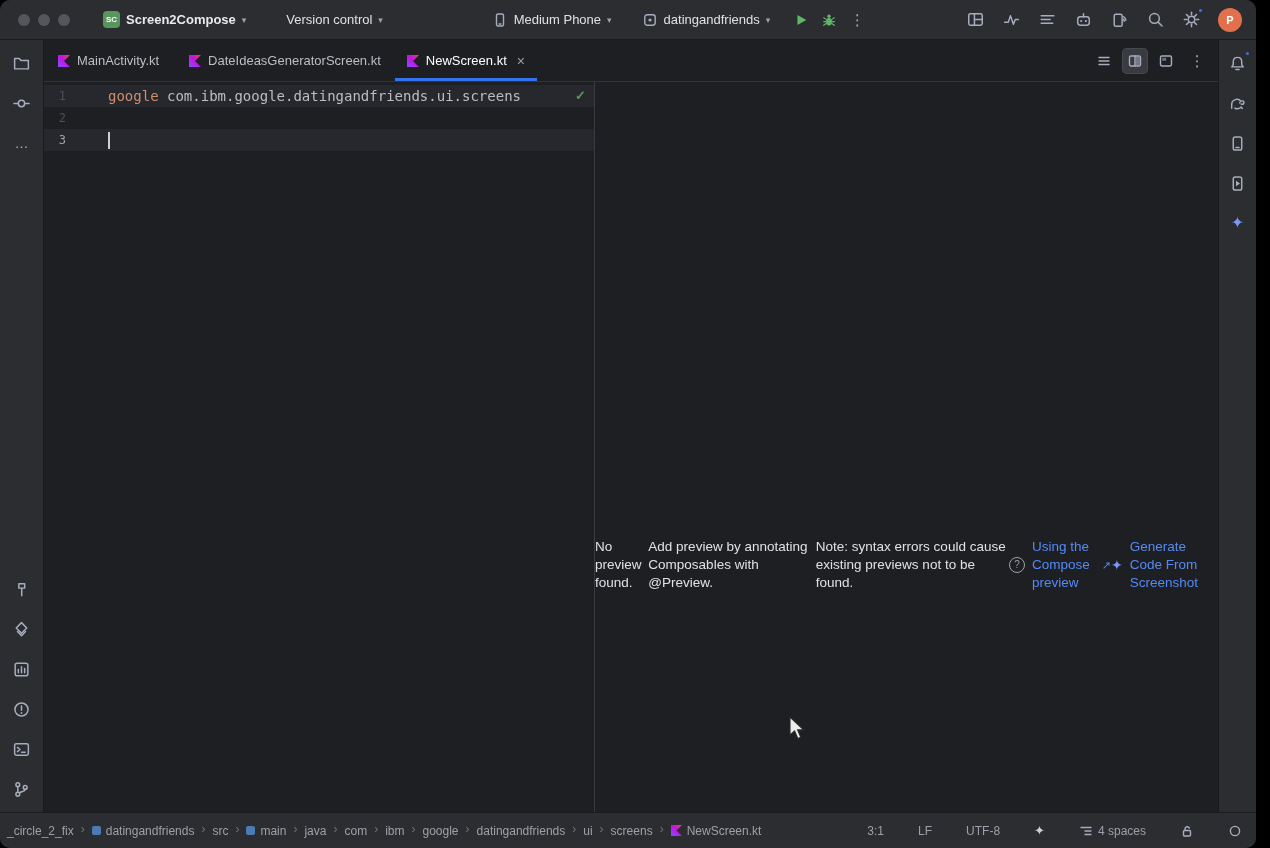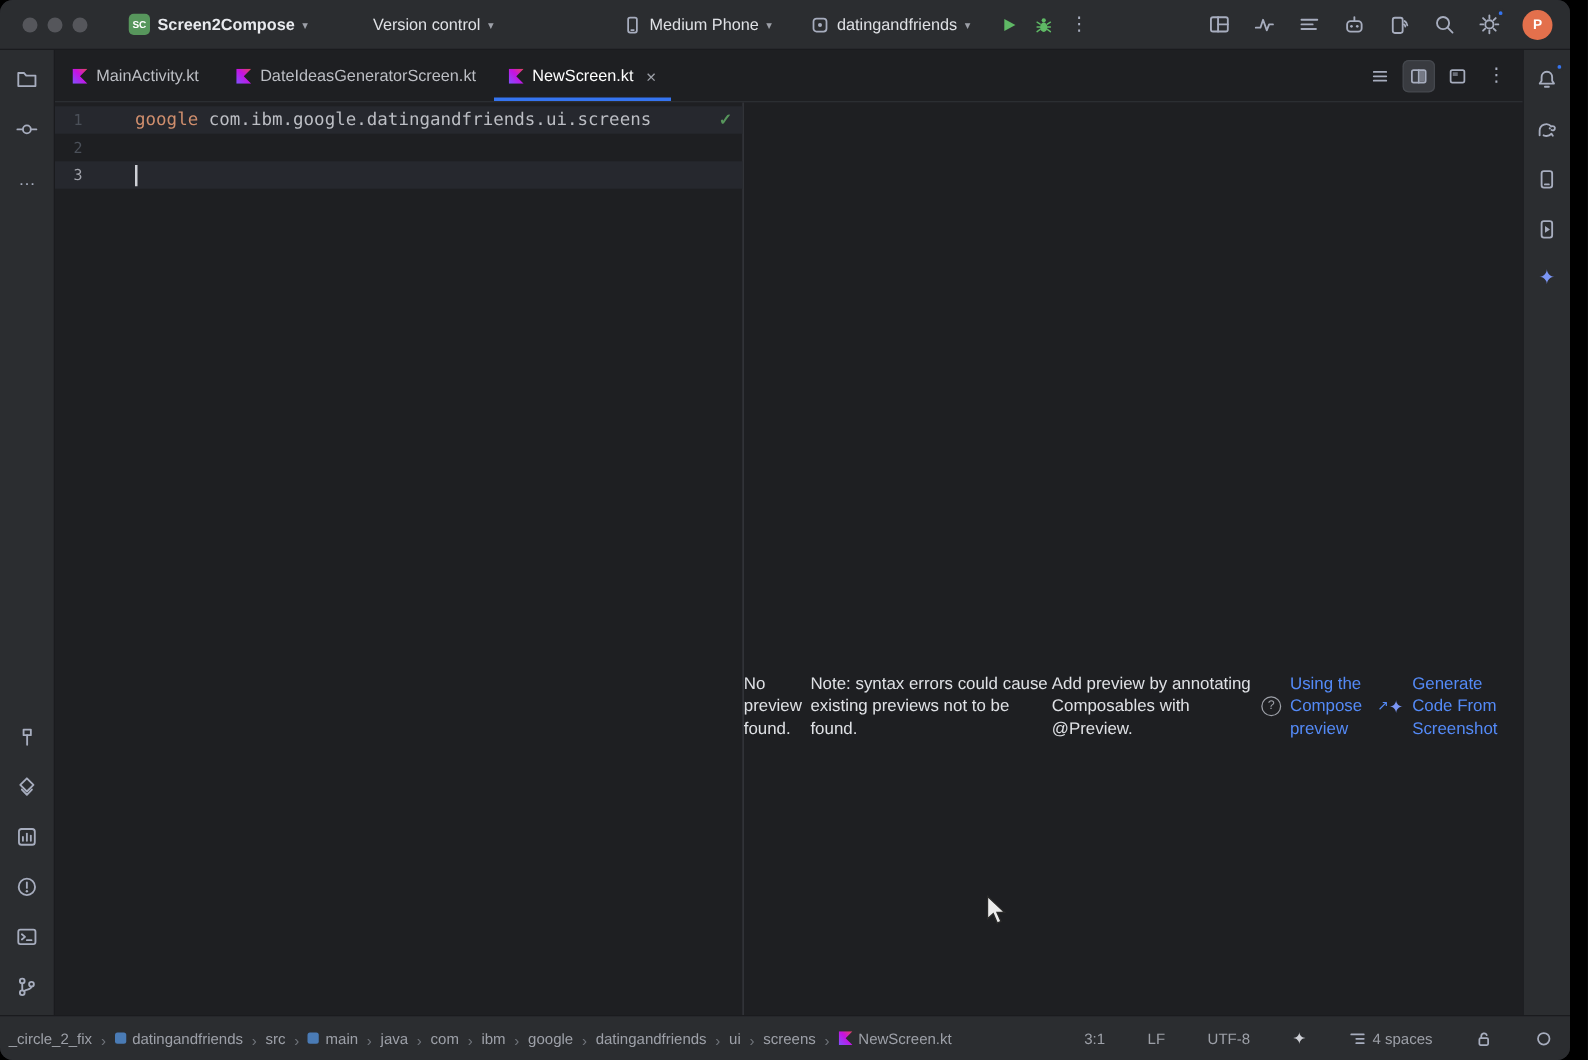--- a/index.html
+++ b/index.html
@@ -63,21 +63,21 @@
   .pv-link-row{display:flex;align-items:center;gap:7px;margin-bottom:20px;line-height:18px}
   .pv-link{color:#548af7;cursor:pointer}
   .q-icon{width:16px;height:16px;border:1.2px solid #9da0a8;border-radius:50%;color:#9da0a8;font-size:10px;
     display:inline-flex;align-items:center;justify-content:center;flex:none}
   .ext{color:#548af7;font-size:11px}
   .gem{color:#7b96f5;font-size:14px;line-height:1}
 
   
   .statusbar{position:absolute;left:0;right:0;bottom:0;height:36px;background:#2b2d30;border-top:1px solid #1a1b1e;
     display:flex;align-items:center;font-size:12px;color:#9da0a8;padding:0 10px 0 4px}
-  .crumbs{display:flex;align-items:flex-end;gap:4px;white-space:nowrap;overflow:hidden}
+  .crumbs{display:flex;align-items:flex-start;gap:4px;white-space:nowrap;overflow:hidden}
   .crumb{display:flex;align-items:center;gap:5px;padding:2px 3px;border-radius:4px}
   .crumb-sep{color:#6f737a;font-size:12px}
   .mod-ic{width:9px;height:9px;border-radius:2px;background:#4a7bb5;display:inline-block;flex:none}
   .status-right{margin-left:auto;display:flex;align-items:center;gap:26px;white-space:nowrap}
   .sr-item{display:flex;align-items:center;gap:5px;padding:2px 4px;border-radius:4px}
   .star-plain{color:#ced0d6;font-size:13px;line-height:1}
 
   .cursor{position:absolute;left:789px;top:716px;pointer-events:none;z-index:50}
 </style>
 </head>
@@ -101,21 +101,21 @@
       <span class="tl"></span>
       <span class="tl"></span>
     </div>
 
     <div class="tbw" style="margin-left:12px">
       <span class="sc-badge">SC</span>
       <span class="strong">Screen2Compose</span>
       <span class="chev">▾</span>
     </div>
 
-    <div class="tbw" style="margin-left:38px">
+    <div class="tbw" style="margin-left:26px">
       <span>Version control</span>
       <span class="chev">▾</span>
     </div>
 
     <span class="sp"></span>
 
     <div class="tbw">
       <span>
         <svg class="ic" width="16" height="16" viewBox="0 0 16 16">
             <rect class="svgic" x="4.5" y="2" width="7" height="12" rx="1.6"></rect>
@@ -405,22 +405,22 @@
         </div>
         <div class="code-line hl">
           <span class="ln cur">3</span>
           <span class="caret-bar"></span>
         </div>
         <span class="check">✓</span>
       </div>
 
       <div class="preview-pane">
         <div class="pv-msg">No preview found.</div>
+        <div class="pv-msg">Add preview by annotating Composables with @Preview.</div>
         <div class="pv-msg">Note: syntax errors could cause existing previews not to be found.</div>
-        <div class="pv-msg">Add preview by annotating Composables with @Preview.</div>
         <div class="pv-link-row">
           <span class="q-icon">?</span>
           <span class="pv-link">Using the Compose preview</span>
           <span class="ext">↗</span>
         </div>
         <div class="pv-link-row">
           <span class="gem">✦</span>
           <span class="pv-link">Generate Code From Screenshot</span>
         </div>
       </div>

